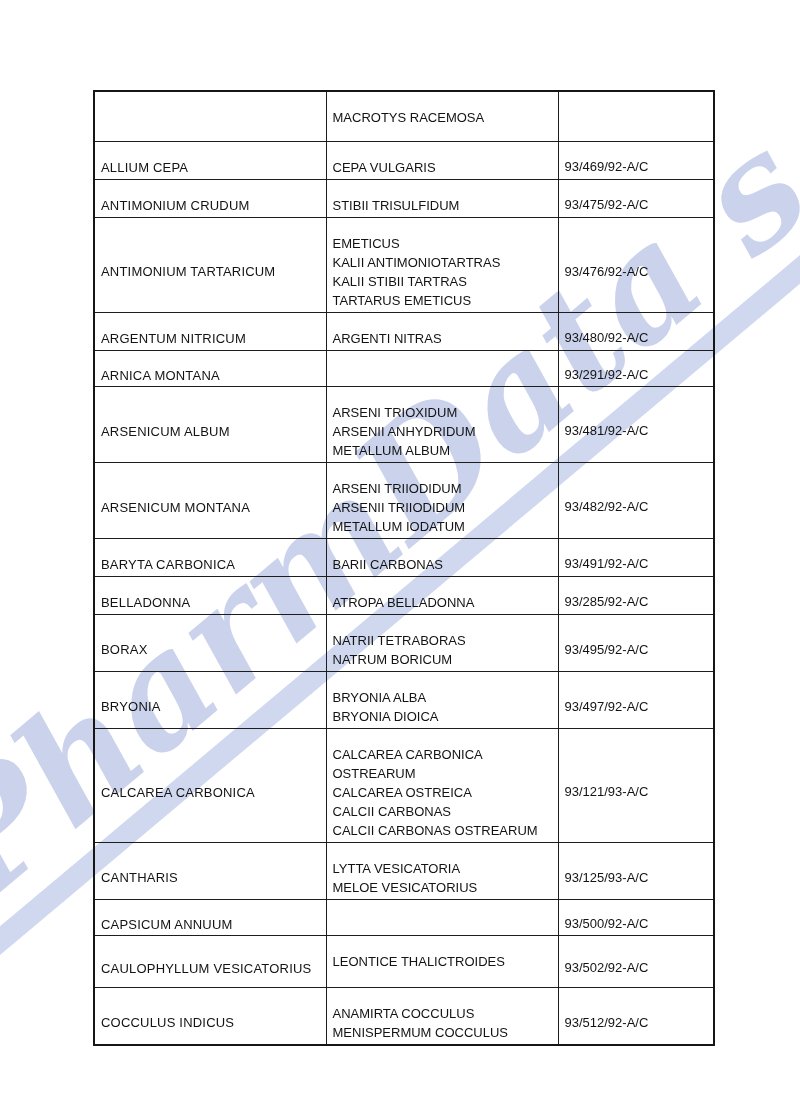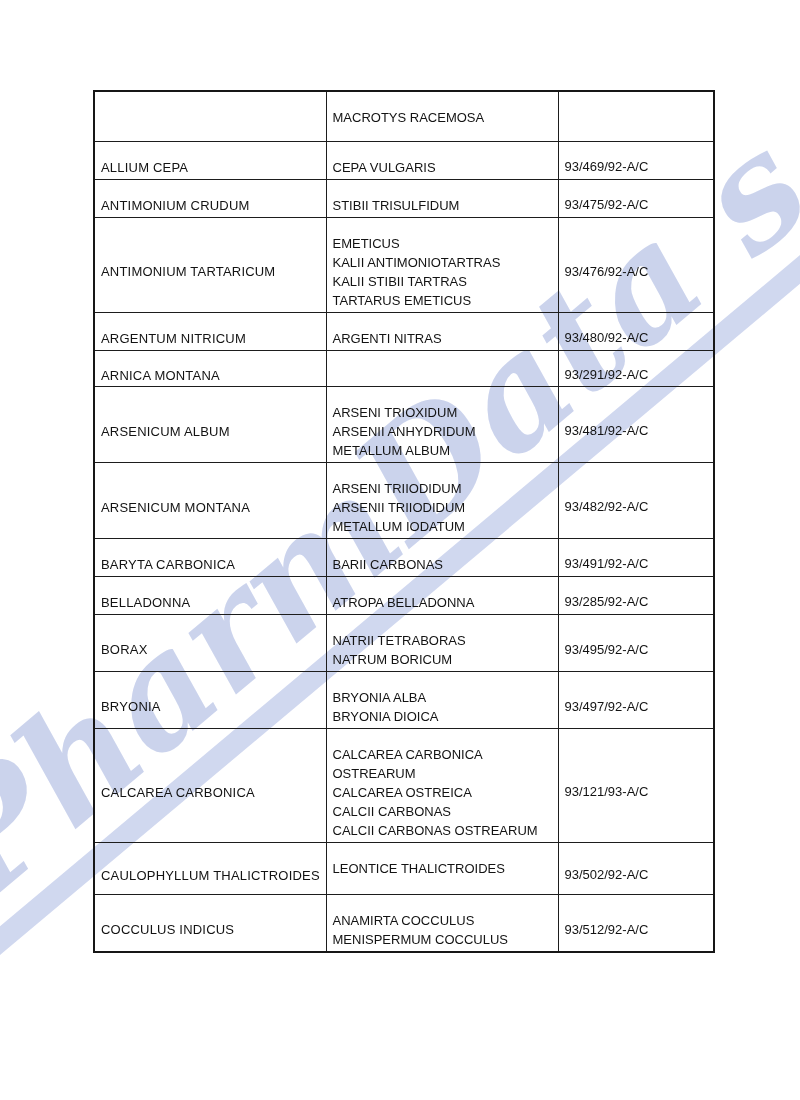--- a/index.html
+++ b/index.html
@@ -149,22 +149,33 @@
         <td class="c3">93/497/92-A/C</td>
       </tr>
       <tr style="height:102px">
         <td class="c1">CALCAREA CARBONICA</td>
         <td class="c2">CALCAREA CARBONICA OSTREARUM
 CALCAREA OSTREICA
 CALCII CARBONAS
 CALCII CARBONAS OSTREARUM</td>
         <td class="c3">93/121/93-A/C</td>
       </tr>
+      <tr style="height:49px">
+        <td class="c1">CANTHARIS</td>
+        <td class="c2">LYTTA VESICATORIA
+MELOE VESICATORIUS</td>
+        <td class="c3">93/125/93-A/C</td>
+      </tr>
+      <tr style="height:28px">
+        <td class="c1">CAPSICUM ANNUUM</td>
+        <td class="c2"></td>
+        <td class="c3">93/500/92-A/C</td>
+      </tr>
       <tr style="height:52px">
-        <td class="c1">CAULOPHYLLUM THALICTROIDES</td>
+        <td class="c1">CAULOPHYLLUM VESICATORIUS</td>
         <td class="c2">LEONTICE THALICTROIDES</td>
         <td class="c3">93/502/92-A/C</td>
       </tr>
       <tr style="height:51px">
         <td class="c1">COCCULUS INDICUS</td>
         <td class="c2">ANAMIRTA COCCULUS
 MENISPERMUM COCCULUS</td>
         <td class="c3">93/512/92-A/C</td>
       </tr>
     </tbody>

